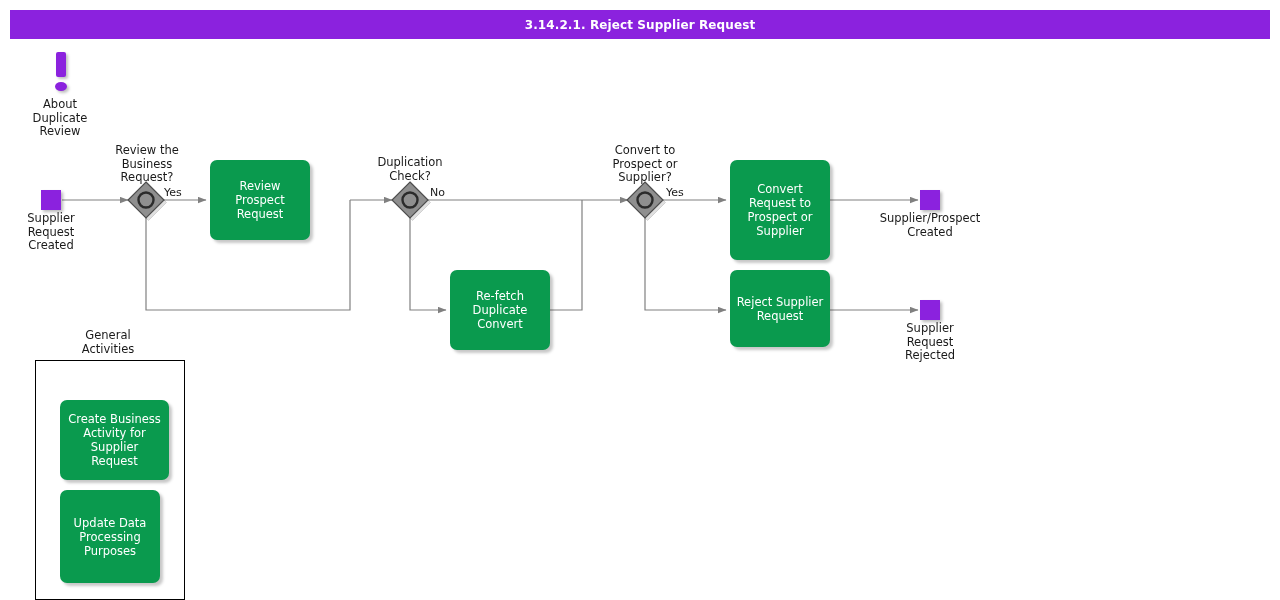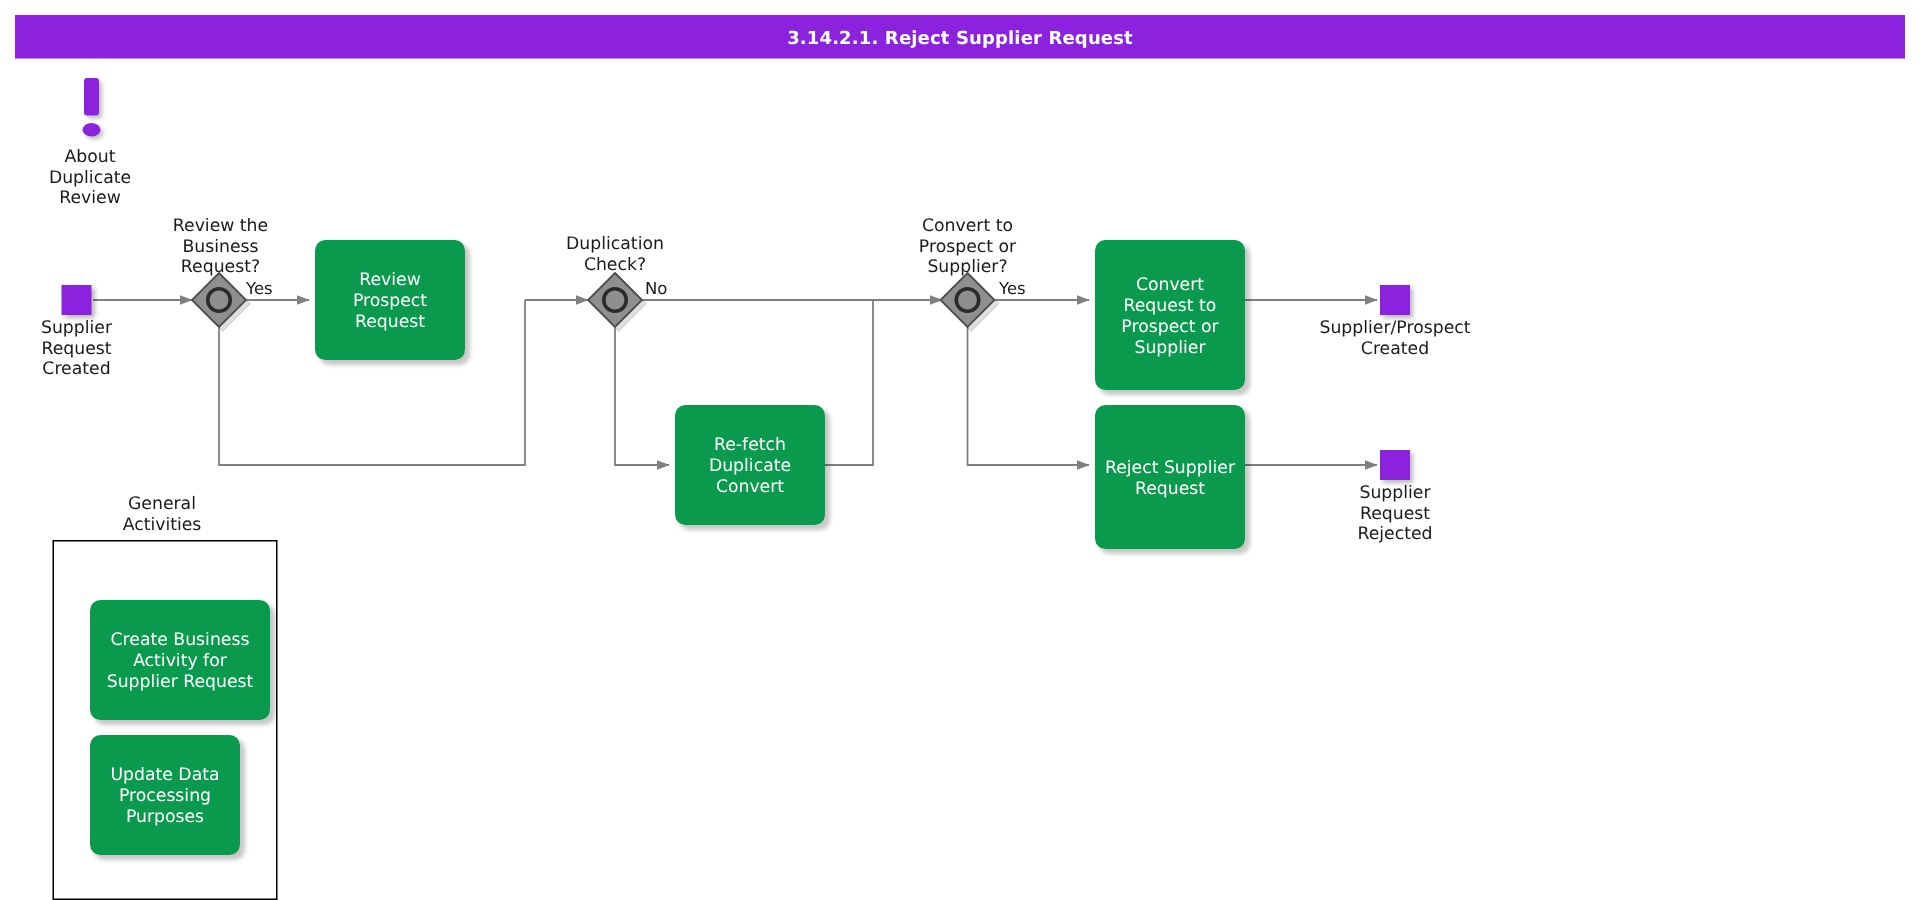--- a/index.html
+++ b/index.html
@@ -206,45 +206,45 @@
 Prospect or
 Supplier?</div>
   <div class="branch-lbl" style="left:666px; top:186px;">Yes</div>
 
   <div class="task" style="left:730px; top:160px; width:100px; height:100px;">
     <span>Convert Request
 to Prospect or
 Supplier</span>
   </div>
 
-  <div class="task" style="left:730px; top:270px; width:100px; height:96px;">
+  <div class="task" style="left:730px; top:270px; width:100px; height:77px;">
     <span>Reject Supplier
 Request</span>
   </div>
 
   <div class="event" style="left:920px; top:190px;"></div>
   <div class="lbl" style="left:866px; top:212px; width:128px;">Supplier/Prospect
 Created</div>
 
   <div class="event" style="left:920px; top:300px;"></div>
   <div class="lbl" style="left:880px; top:322px; width:100px;">Supplier
 Request
 Rejected</div>
 
   <div class="lbl" style="left:58px; top:329px; width:100px;">General
 Activities</div>
 
   <div class="group-box" style="left:35px; top:360px; width:150px; height:240px;"></div>
 
-  <div class="task" style="left:60px; top:400px; width:120px; height:80px;">
+  <div class="task" style="left:60px; top:400px; width:109px; height:80px;">
     <span>Create Business
 Activity for
 Supplier
 Request</span>
   </div>
 
-  <div class="task" style="left:60px; top:490px; width:100px; height:80px;justify-content:flex-end;">
+  <div class="task" style="left:60px; top:490px; width:100px; height:93px;justify-content:flex-end;">
     <span>Update Data
 Processing
 Purposes</span>
   </div>
 
 </div>
 
 </body></html>

